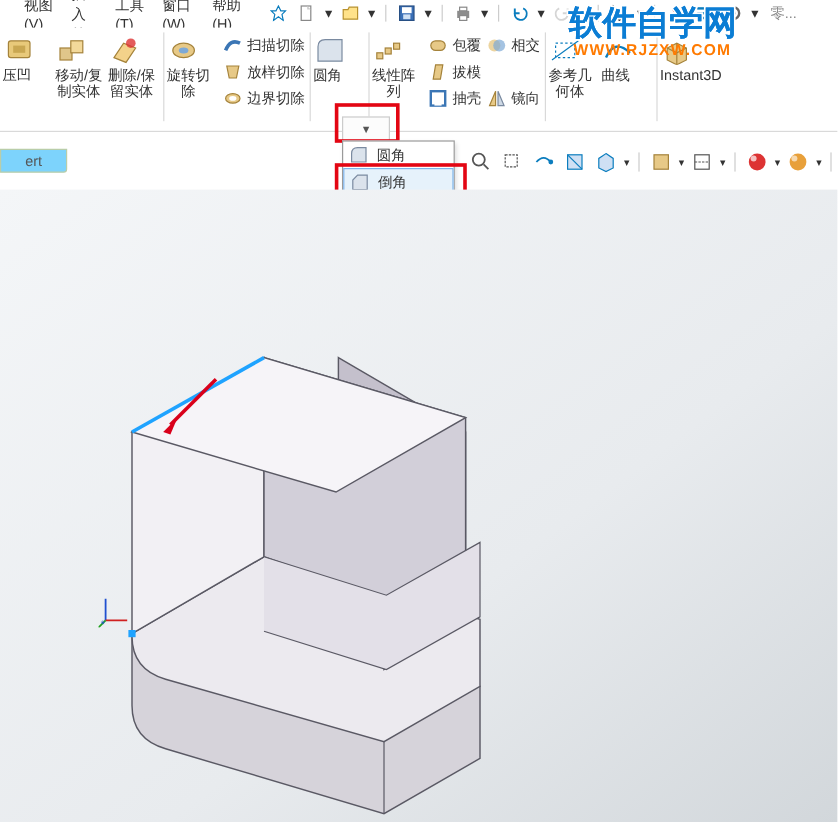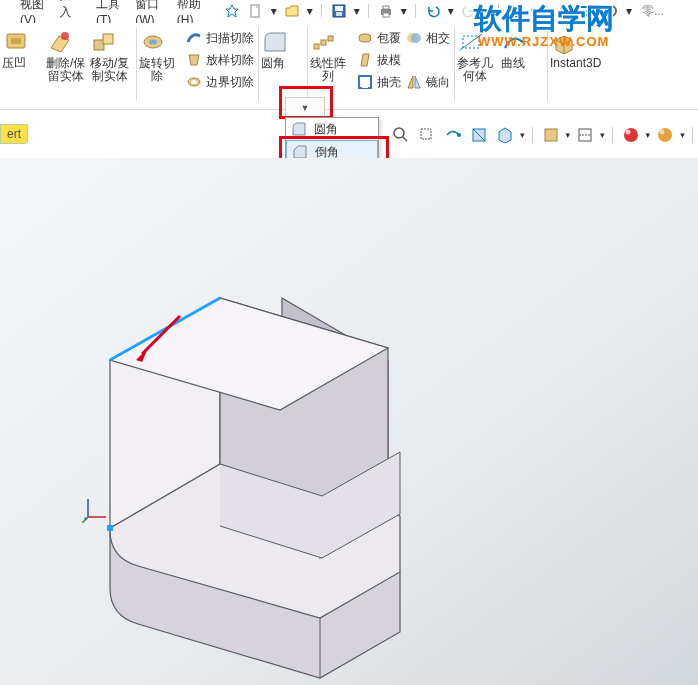--- a/index.html
+++ b/index.html
@@ -20,21 +20,21 @@
 .rsep{width:1px;background:#d9d9d9;margin:0 2px;height:74px;}
 .dropbtn{border:1px solid #cccccc;width:30px;height:18px;display:flex;align-items:center;justify-content:center;background:#fcfcfc;}
 .dropbtn.hl{width:38px;height:20px;}
 .redbox{border:3px solid #e30613;position:absolute;pointer-events:none;}
 .dropdown{position:absolute;background:#fff;border:1px solid #9a9a9a;box-shadow:2px 2px 4px rgba(0,0,0,0.15);}
 .dropdown .ddrow{display:flex;align-items:center;height:22px;padding:0 6px 0 4px;gap:6px;}
 .dropdown .ddrow.sel{background:#e6f2fb;border:1px solid #7eb4ea;}
 .standard-toolbar{display:flex;align-items:center;height:26px;padding:2px 6px;gap:4px;background:#fff;border-bottom:1px solid #d9d9d9;}
 .standard-toolbar .tic{width:22px;height:22px;display:inline-flex;align-items:center;justify-content:center;}
 .standard-toolbar .tsep{width:1px;height:16px;background:#ccc;margin:0 3px;}
-.fert{display:inline-block;background:#fde047;border:1px solid #b9cda9;color:#555;padding:2px 6px;border-radius:0 0 3px 0;}
+.fert{display:inline-block;background:#7dd3fc;border:1px solid #b9cda9;color:#555;padding:2px 20px;border-radius:0 0 3px 0;}
 .treebar{display:flex;align-items:center;gap:3px;padding:4px 6px;}
 .treebar .nodelabel{background:#fff;border:1px solid transparent;padding:1px 4px;color:#333;}
 .subtree{margin-left:90px;margin-top:4px;display:flex;align-items:center;gap:4px;}
 .subtree .bar{width:24px;height:12px;background:#c9ddee;border:1px solid #9bb8d3;}
 .viewport{position:absolute;left:0;right:0;bottom:0;top:158px;background:linear-gradient(to bottom right,#f4f6f8 0%,#e8ebee 60%,#d2d7db 100%);overflow:hidden;}
 .triad{position:absolute;left:82px;bottom:162px;width:30px;height:30px;}
 .watermark{position:absolute;top:0;right:0;text-align:center;}
 svg{display:block;}
 .arrow-anno{position:absolute;}
 </style>
@@ -137,36 +137,36 @@
         <svg width="26" height="24">
           <rect x="4" y="4" width="18" height="14" rx="2" fill="#e8c97a" stroke="#a5833b"></rect>
           <rect x="8" y="8" width="10" height="6" fill="#c9a752"></rect>
         </svg>
       </span>
     <span class="btxt">压凹</span>
   </div>
   <div class="rbig">
     <span class="bic">
         <svg width="26" height="24">
+          <rect x="3" y="10" width="10" height="10" fill="#e0c68a" stroke="#a5833b"></rect>
+          <rect x="12" y="4" width="10" height="10" fill="#f3d99a" stroke="#a5833b"></rect>
+        </svg>
+      </span>
+    <span class="btxt">移动/复
+制实体</span>
+  </div>
+  <div class="rbig">
+    <span class="bic">
+        <svg width="26" height="24">
           <path d="M4 18 L12 6 L22 10 L14 22 Z" fill="#f3d28a" stroke="#a5833b"></path>
           <circle cx="18" cy="6" r="4" fill="#d33" opacity=".8"></circle>
         </svg>
       </span>
     <span class="btxt">删除/保
 留实体</span>
-  </div>
-  <div class="rbig">
-    <span class="bic">
-        <svg width="26" height="24">
-          <rect x="3" y="10" width="10" height="10" fill="#e0c68a" stroke="#a5833b"></rect>
-          <rect x="12" y="4" width="10" height="10" fill="#f3d99a" stroke="#a5833b"></rect>
-        </svg>
-      </span>
-    <span class="btxt">移动/复
-制实体</span>
   </div>
   <div class="rsep"></div>
   <div class="rbig">
     <span class="bic">
         <svg width="26" height="24">
           <ellipse cx="13" cy="12" rx="9" ry="6" fill="#e7c987" stroke="#a5833b"></ellipse>
           <ellipse cx="13" cy="12" rx="4" ry="2.5" fill="#7da9d6"></ellipse>
         </svg>
       </span>
     <span class="btxt">旋转切

